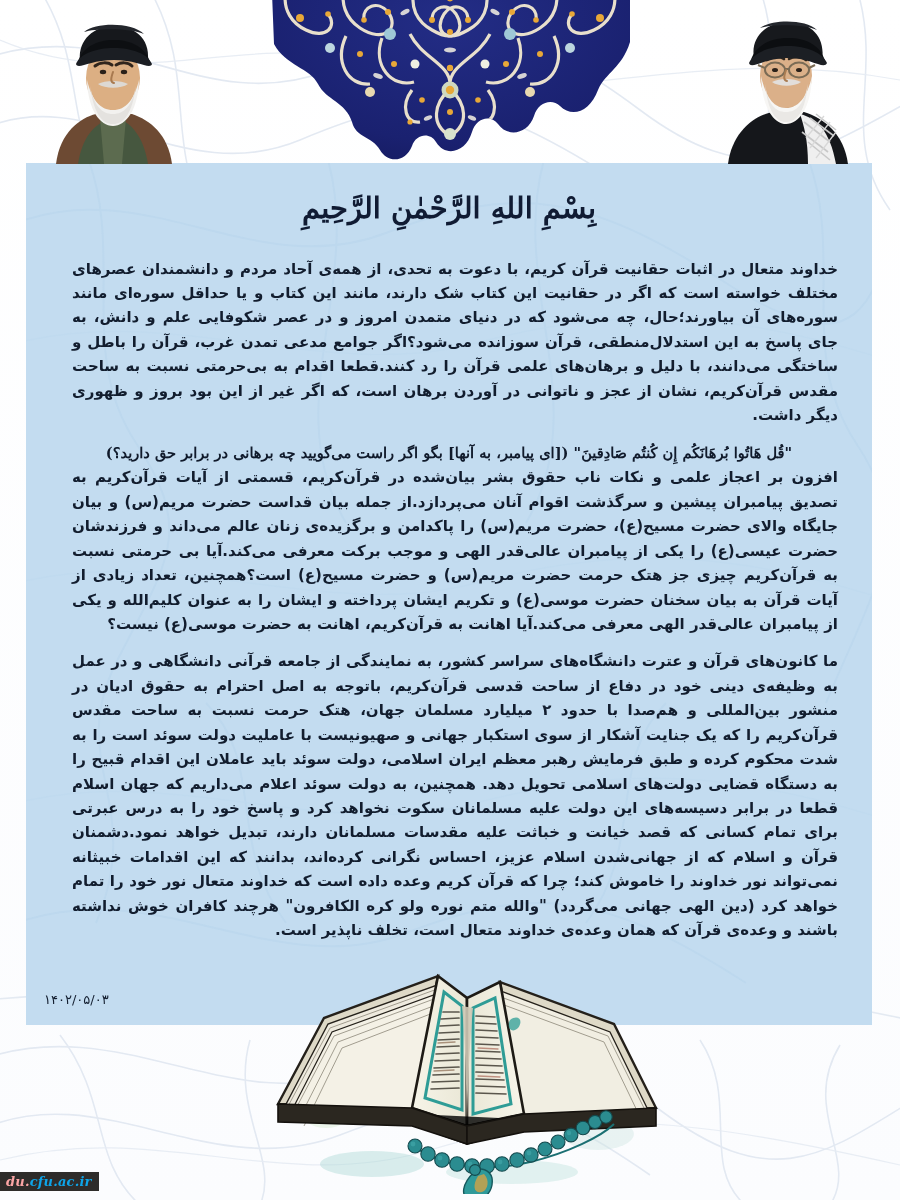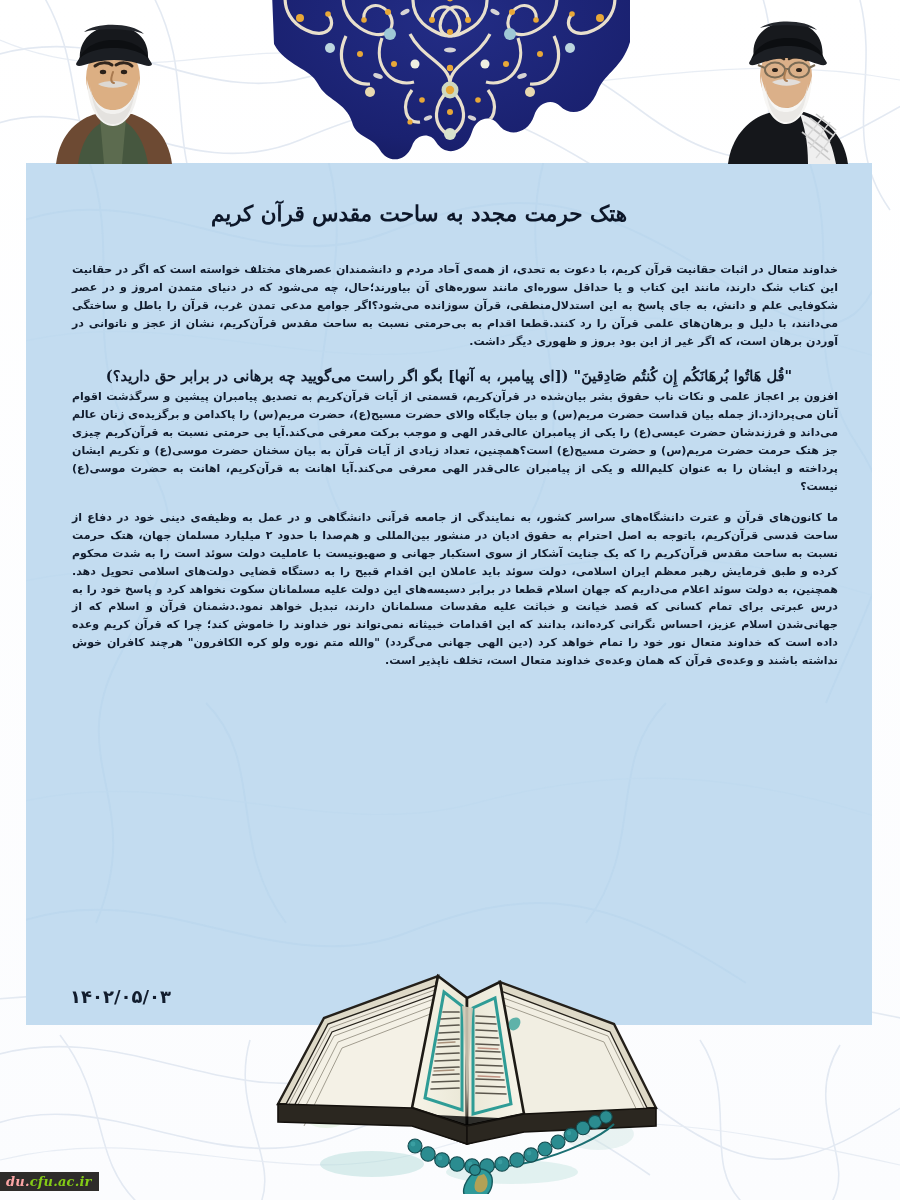--- a/index.html
+++ b/index.html
@@ -117,21 +117,21 @@
   .title-line-1 { text-align: center; }
   .title-line-2 { text-align: center; padding-right: 60px; }
 
   
   .body-text {
     margin-top: 26px;
     direction: rtl;
   }
   .para {
     font-family: "DejaVu Sans", "Liberation Sans", sans-serif;
-    font-size: 11px;
+    font-size: 15px;
     font-weight: 700;
     line-height: 1.63;
     color: #121d2e;
     text-align: justify;
     text-justify: inter-word;
     margin: 0 0 13px 12px;
     direction: rtl;
   }
   .para:last-child { margin-bottom: 0; }
 
@@ -142,25 +142,25 @@
     line-height: 1.7;
     color: #101a2b;
     text-align: center;
     margin: 2px 0 0 0;
     direction: rtl;
   }
 
   
   .date-stamp {
     position: absolute;
-    left: 44px;
+    left: 18px;
     bottom: 18px;
     font-family: "DejaVu Sans", "Liberation Sans", sans-serif;
-    font-size: 18px;
-    font-weight: 700;
+    font-size: 13px;
+    font-weight: 400;
     color: #121d2e;
     letter-spacing: 1px;
     direction: ltr;
     z-index: 3;
   }
 
   
   .quran-art {
     position: absolute;
     left: 262px;
@@ -182,21 +182,21 @@
     font-family: "DejaVu Serif", "Liberation Serif", serif;
     font-style: italic;
     font-weight: 700;
     font-size: 13px;
     line-height: 1;
     letter-spacing: .2px;
     direction: ltr;
     white-space: nowrap;
   }
   .site-watermark .wm-a { color: #fca5a5; }
-  .site-watermark .wm-b { color: #84cc16; }
+  .site-watermark .wm-b { color: #0ea5e9; }
 </style>
 </head>
 <body>
 
 <div class="poster">
 
   <svg class="paper-texture" viewBox="0 0 900 1200" preserveAspectRatio="none" aria-hidden="true">
     <defs>
       <linearGradient id="pgwhite" x1="0" y1="0" x2="0" y2="1">
         <stop offset="0%" stop-color="#ffffff"></stop>
@@ -435,23 +435,23 @@
       </g>
       <g stroke="#bcd8ee" stroke-width="1.5" fill="none" opacity=".8">
         <path d="M-10 180 C 150 140, 300 220, 450 180 S 720 150, 870 200"></path>
         <path d="M-10 420 C 150 380, 300 460, 450 420 S 720 390, 870 440"></path>
         <path d="M-10 640 C 150 600, 300 680, 450 640 S 720 610, 870 660"></path>
       </g>
     </svg>
 
     <div class="panel-inner">
 
+      <div class="bismillah">بِسْمِ اللهِ الرَّحْمٰنِ الرَّحِيمِ</div>
 
       <div class="title-block">
-        <div class="title-line title-line-2">هتک حرمت مجدد به ساحت مقدس قرآن کریم</div>
       </div>
 
       <div class="body-text">
 
         <p class="para">خداوند متعال در اثبات حقانیت قرآن کریم، با دعوت به تحدی، از همه‌ی آحاد مردم و دانشمندان عصرهای مختلف خواسته است که اگر در حقانیت این کتاب شک دارند، مانند این کتاب و یا حداقل سوره‌ای مانند سوره‌های آن بیاورند؛حال، چه می‌شود که در دنیای متمدن امروز و در عصر شکوفایی علم و دانش، به جای پاسخ به این استدلال‌منطقی، قرآن سوزانده می‌شود؟اگر جوامع مدعی تمدن غرب، قرآن را باطل و ساختگی می‌دانند، با دلیل و برهان‌های علمی قرآن را رد کنند.قطعا اقدام به بی‌حرمتی نسبت به ساحت مقدس قرآن‌کریم، نشان از عجز و ناتوانی در آوردن برهان است، که اگر غیر از این بود بروز و ظهوری دیگر داشت.</p>
 
         <p class="verse">"قُل هَاتُوا بُرهَانَكُم إِن كُنتُم صَادِقينَ" ([ای پیامبر، به آنها] بگو اگر راست می‌گویید چه برهانی در برابر حق دارید؟)</p>
 
         <p class="para">افزون بر اعجاز علمی و نکات ناب حقوق بشر بیان‌شده در قرآن‌کریم، قسمتی از آیات قرآن‌کریم به تصدیق پیامبران پیشین و سرگذشت اقوام آنان می‌پردازد.از جمله بیان قداست حضرت مریم(س) و بیان جایگاه والای حضرت مسیح(ع)، حضرت مریم(س) را پاکدامن و برگزیده‌ی زنان عالم می‌داند و فرزندشان حضرت عیسی(ع) را یکی از پیامبران عالی‌قدر الهی و موجب برکت معرفی می‌کند.آیا بی حرمتی نسبت به قرآن‌کریم چیزی جز هتک حرمت حضرت مریم(س) و حضرت مسیح(ع) است؟همچنین، تعداد زیادی از آیات قرآن به بیان سخنان حضرت موسی(ع) و تکریم ایشان پرداخته و ایشان را به عنوان کلیم‌الله و یکی از پیامبران عالی‌قدر الهی معرفی می‌کند.آیا اهانت به قرآن‌کریم، اهانت به حضرت موسی(ع) نیست؟</p>
 

